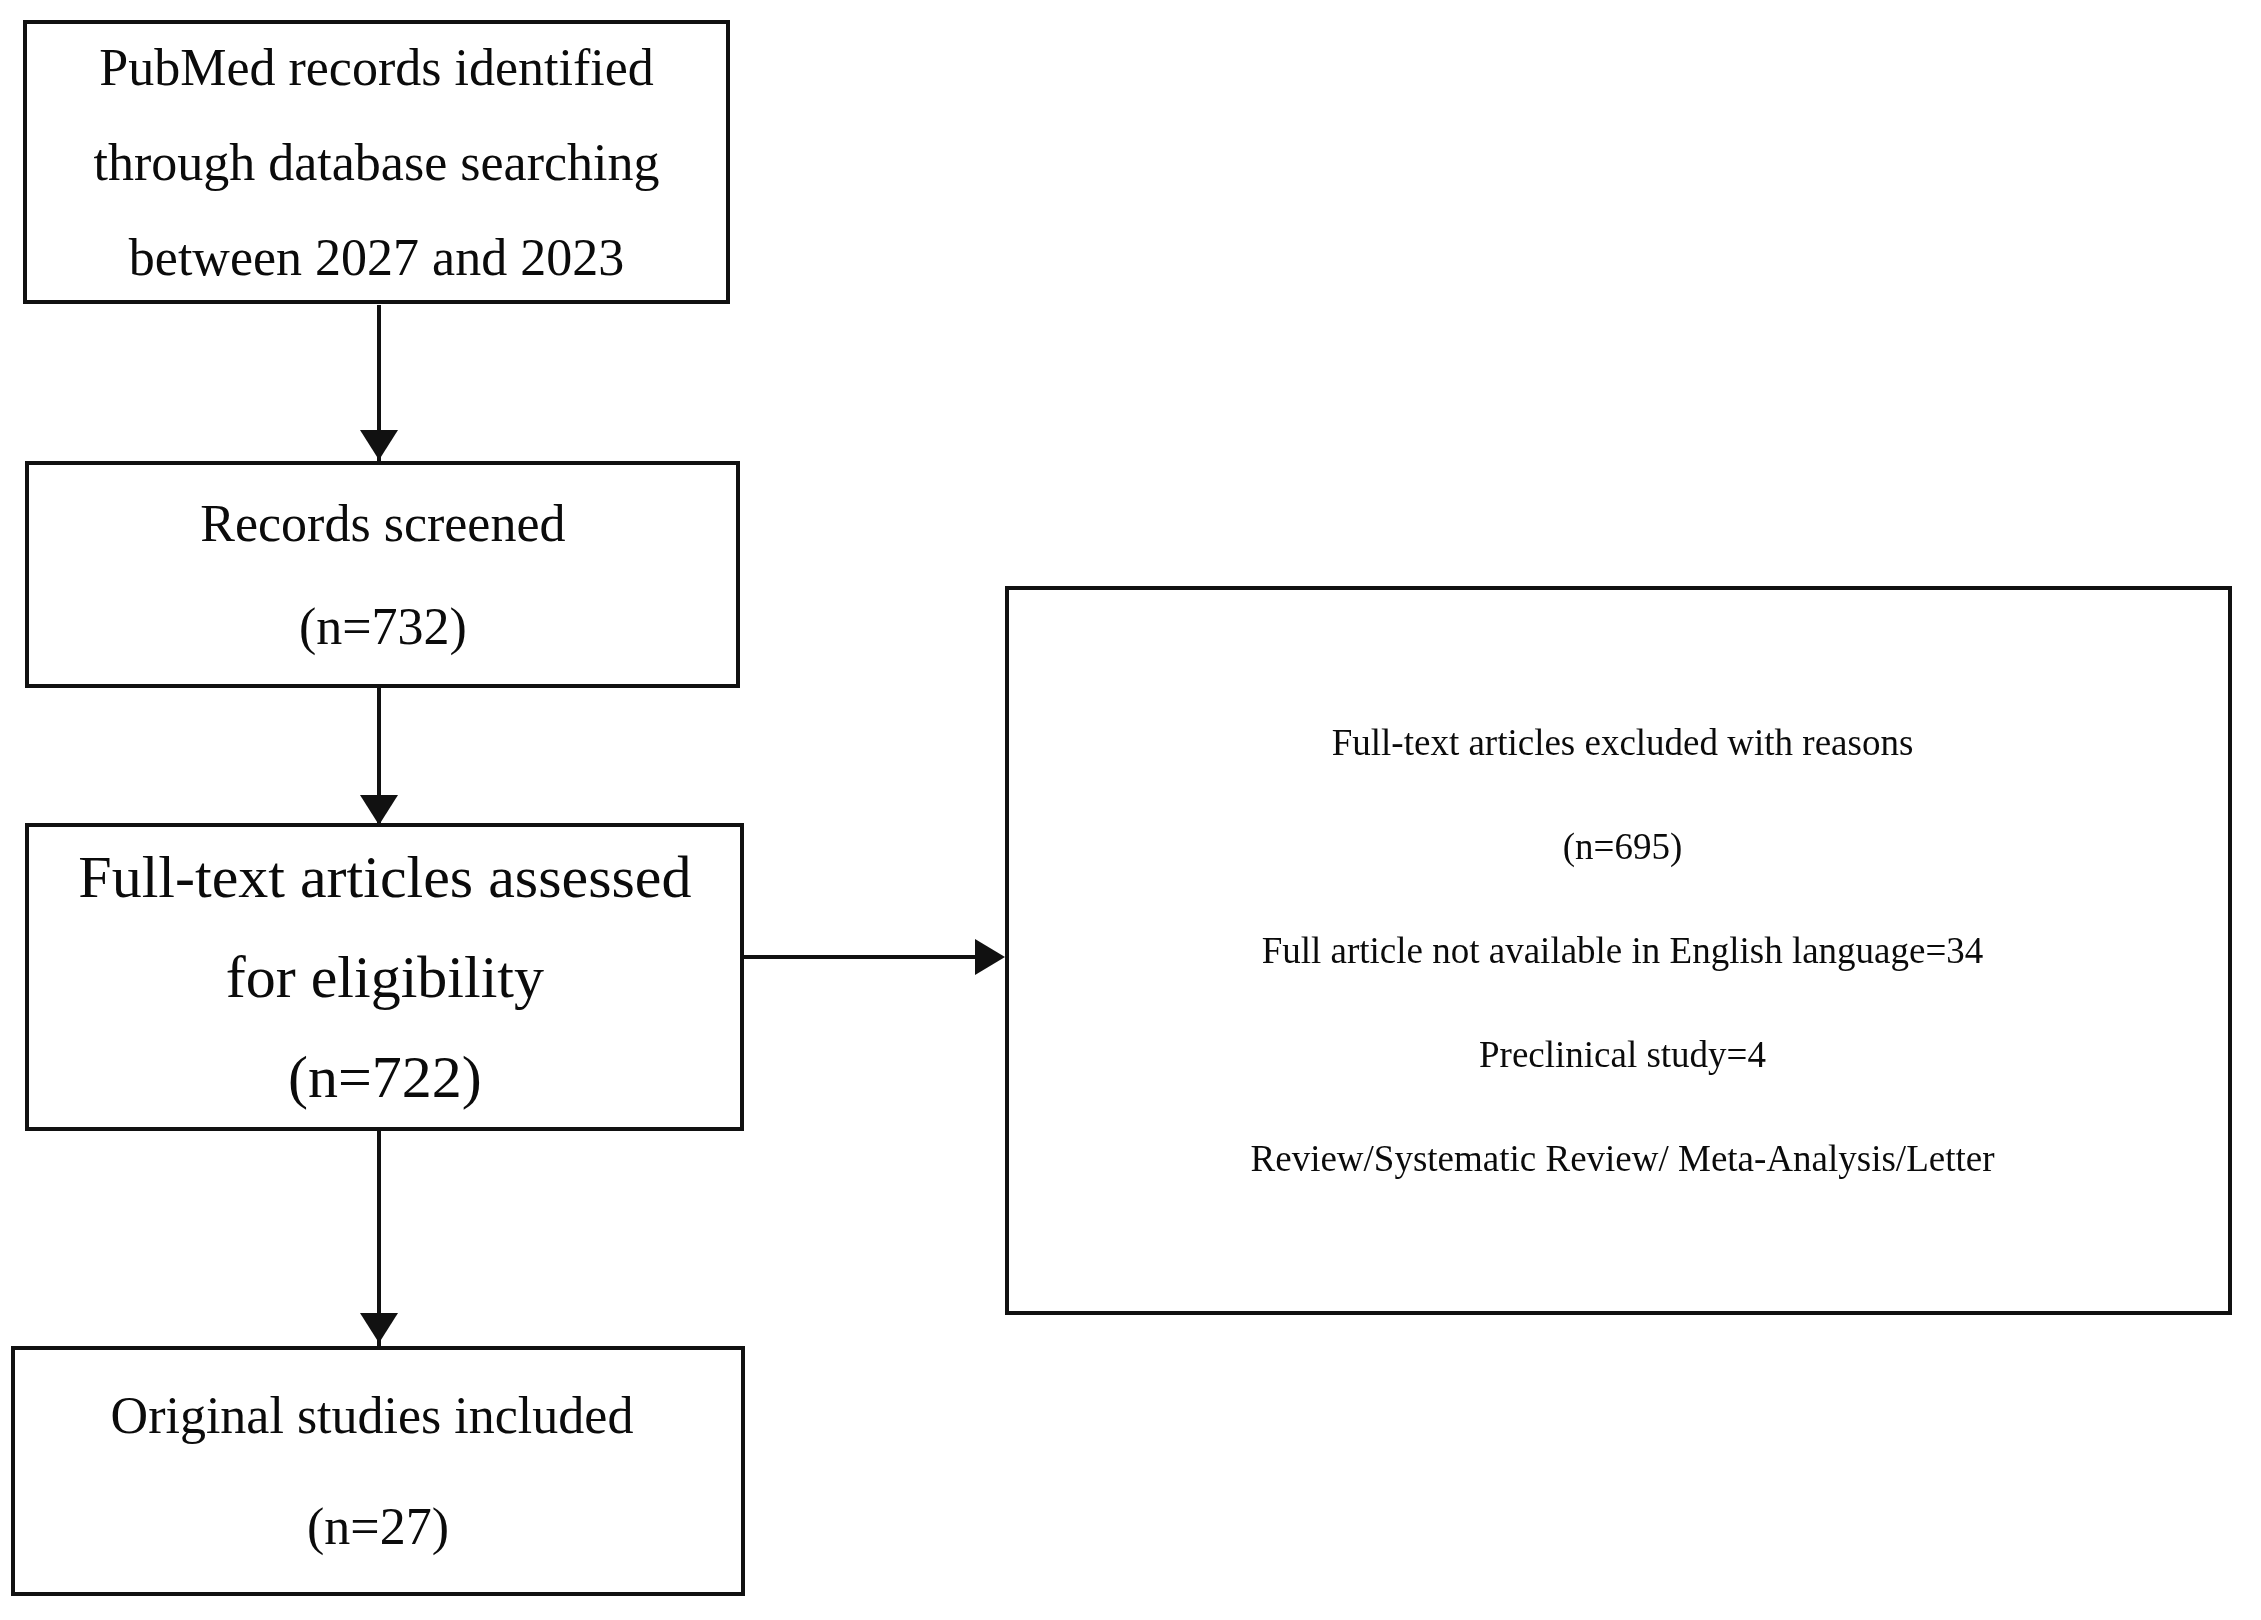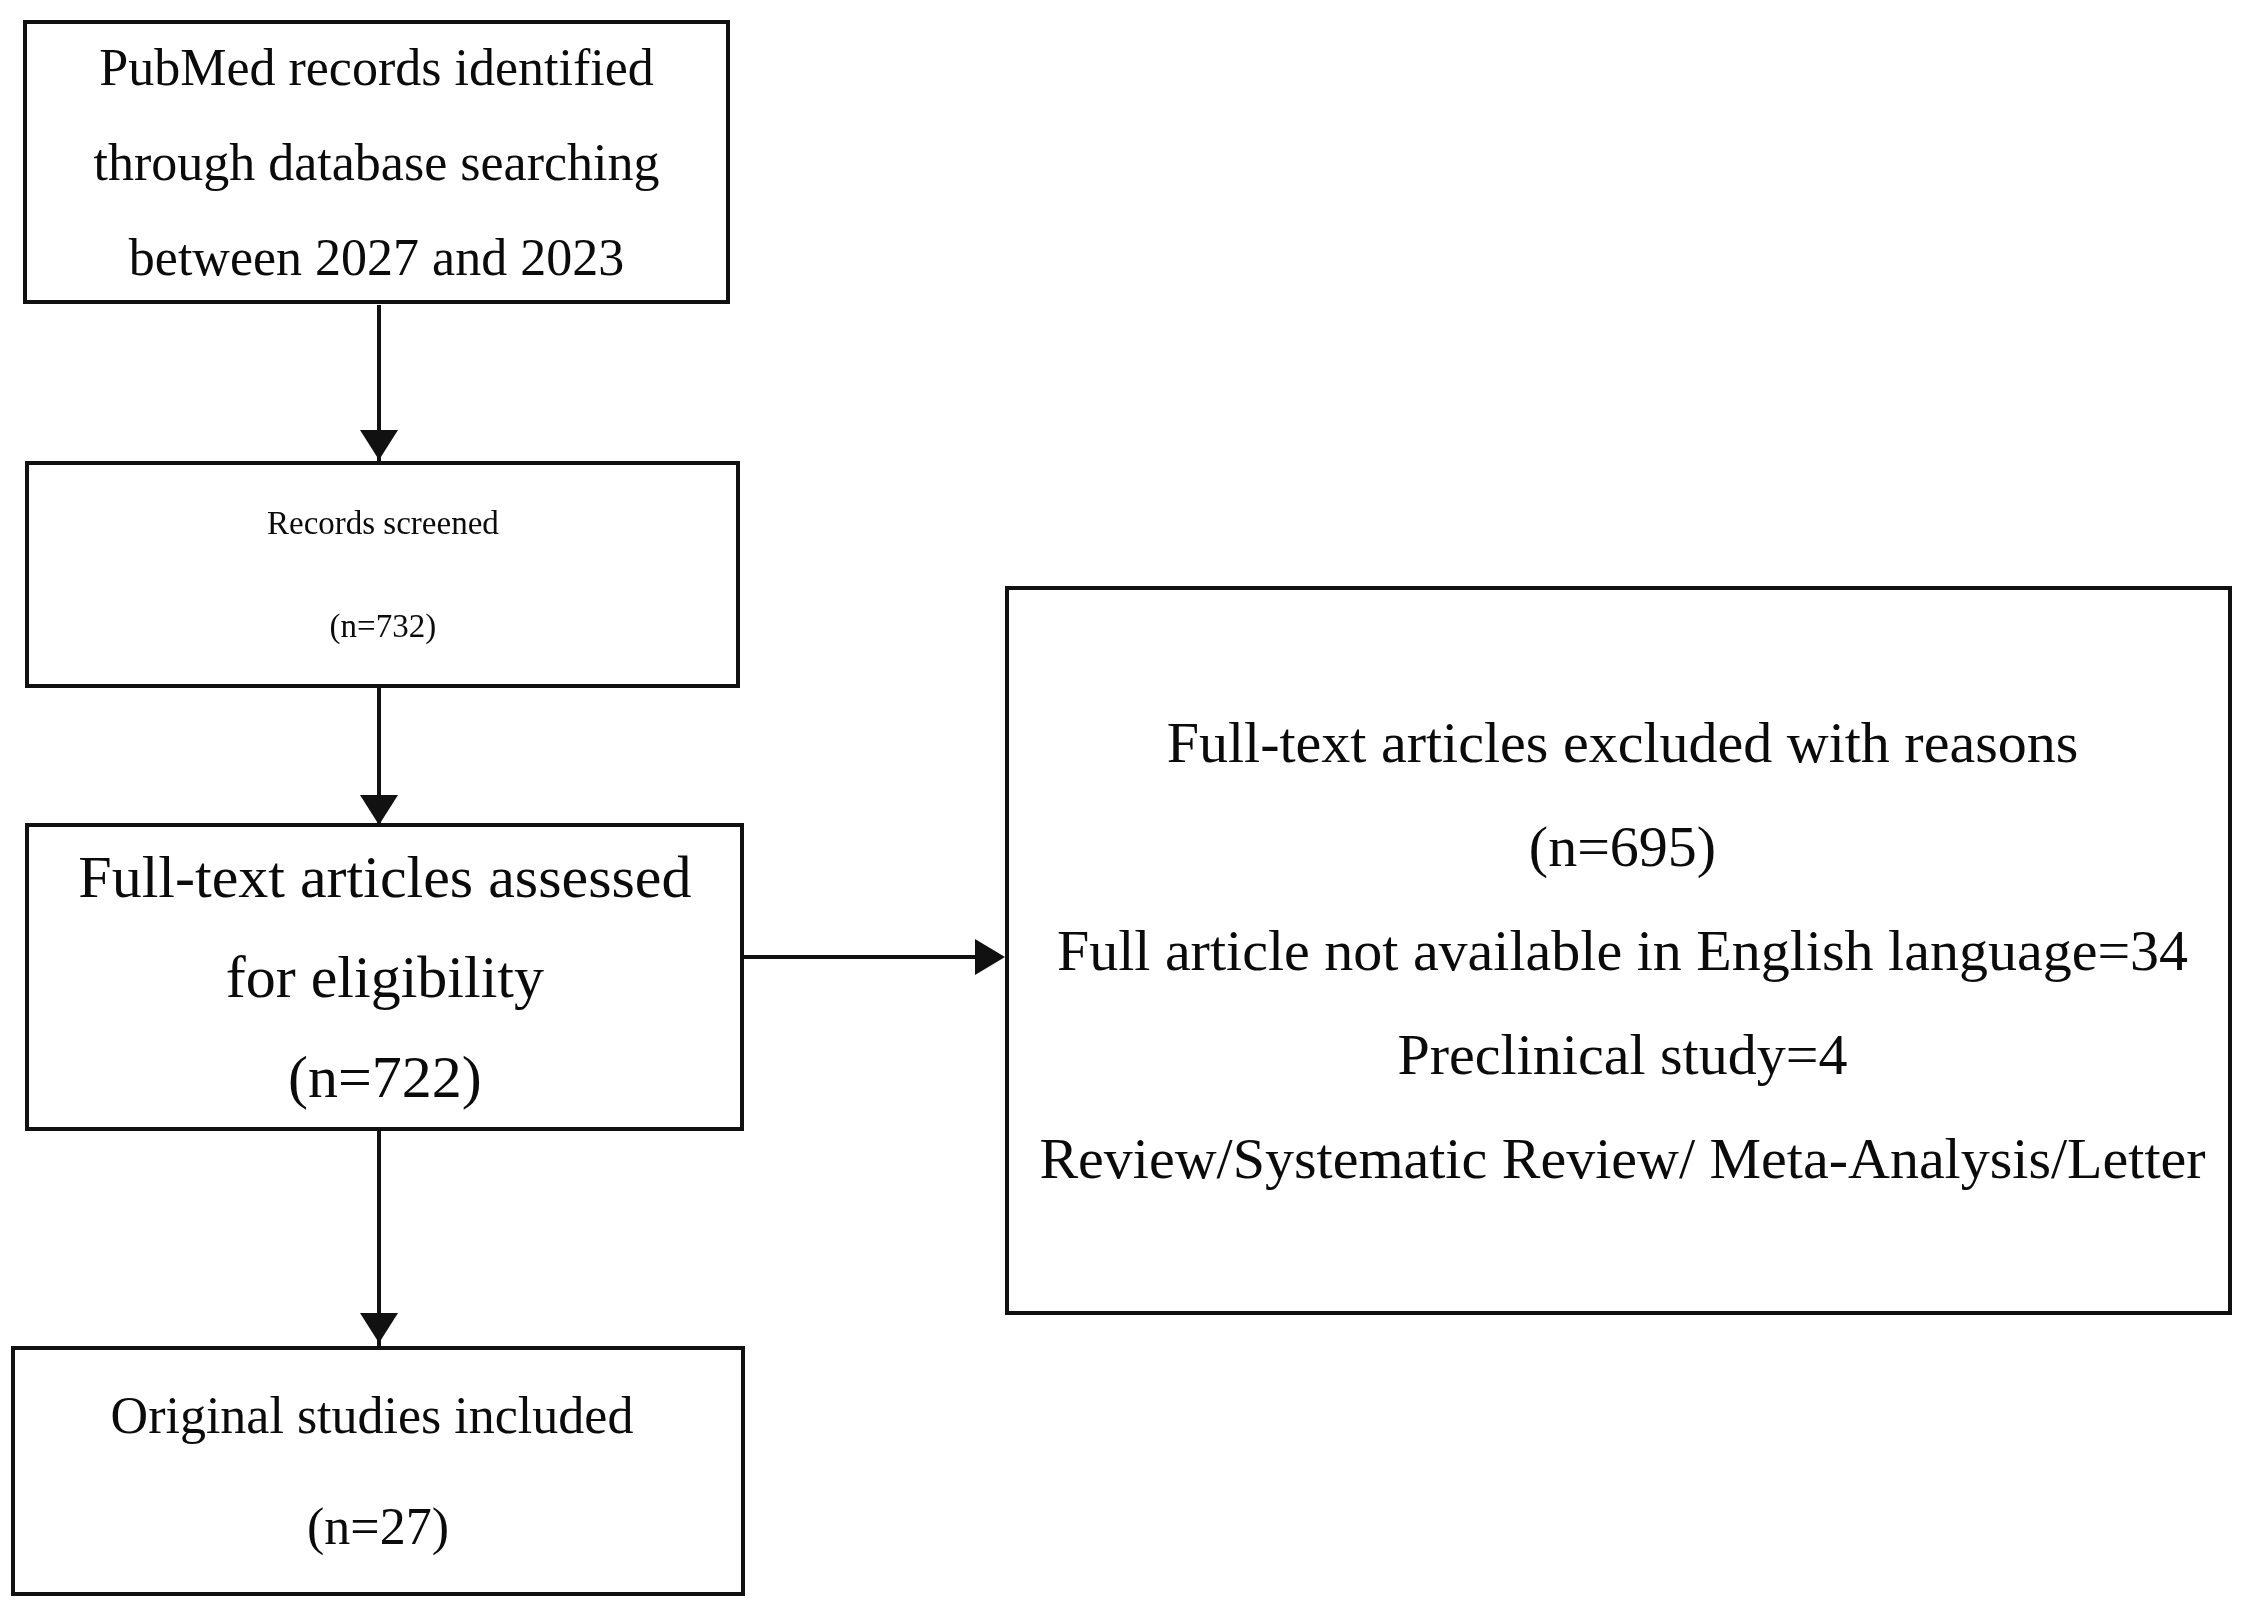--- a/index.html
+++ b/index.html
@@ -39,41 +39,41 @@
   
   #box-identification {
     left: 23px;  top: 20.3px;
     width: 707px; height: 284px;
     font-size: 52px;
     line-height: 95px;
   }
   #box-screened {
     left: 25.4px;  top: 461px;
     width: 715px; height: 227px;
-    font-size: 33px;
+    font-size: 52px;
     line-height: 103px;
   }
   #box-eligibility {
     left: 25.4px;  top: 823px;
     width: 719px; height: 308px;
     font-size: 60px;
     line-height: 100px;
     align-items: center;
   }
   #box-included {
     left: 11px;  top: 1346px;
     width: 734px; height: 250px;
     font-size: 52px;
     line-height: 103px;
     gap: 8px;
   }
   #box-excluded {
     left: 1005px; top: 586px;
     width: 1227px; height: 729px;
-    font-size: 58px;
+    font-size: 37px;
     line-height: 104px;
     padding-left: 8px;
   }
   #box-included .flow-line:first-child { padding-right: 12px; }
 
   
   .connector-v {
     position: absolute;
     width: 4.2px;
     background: #111111;

